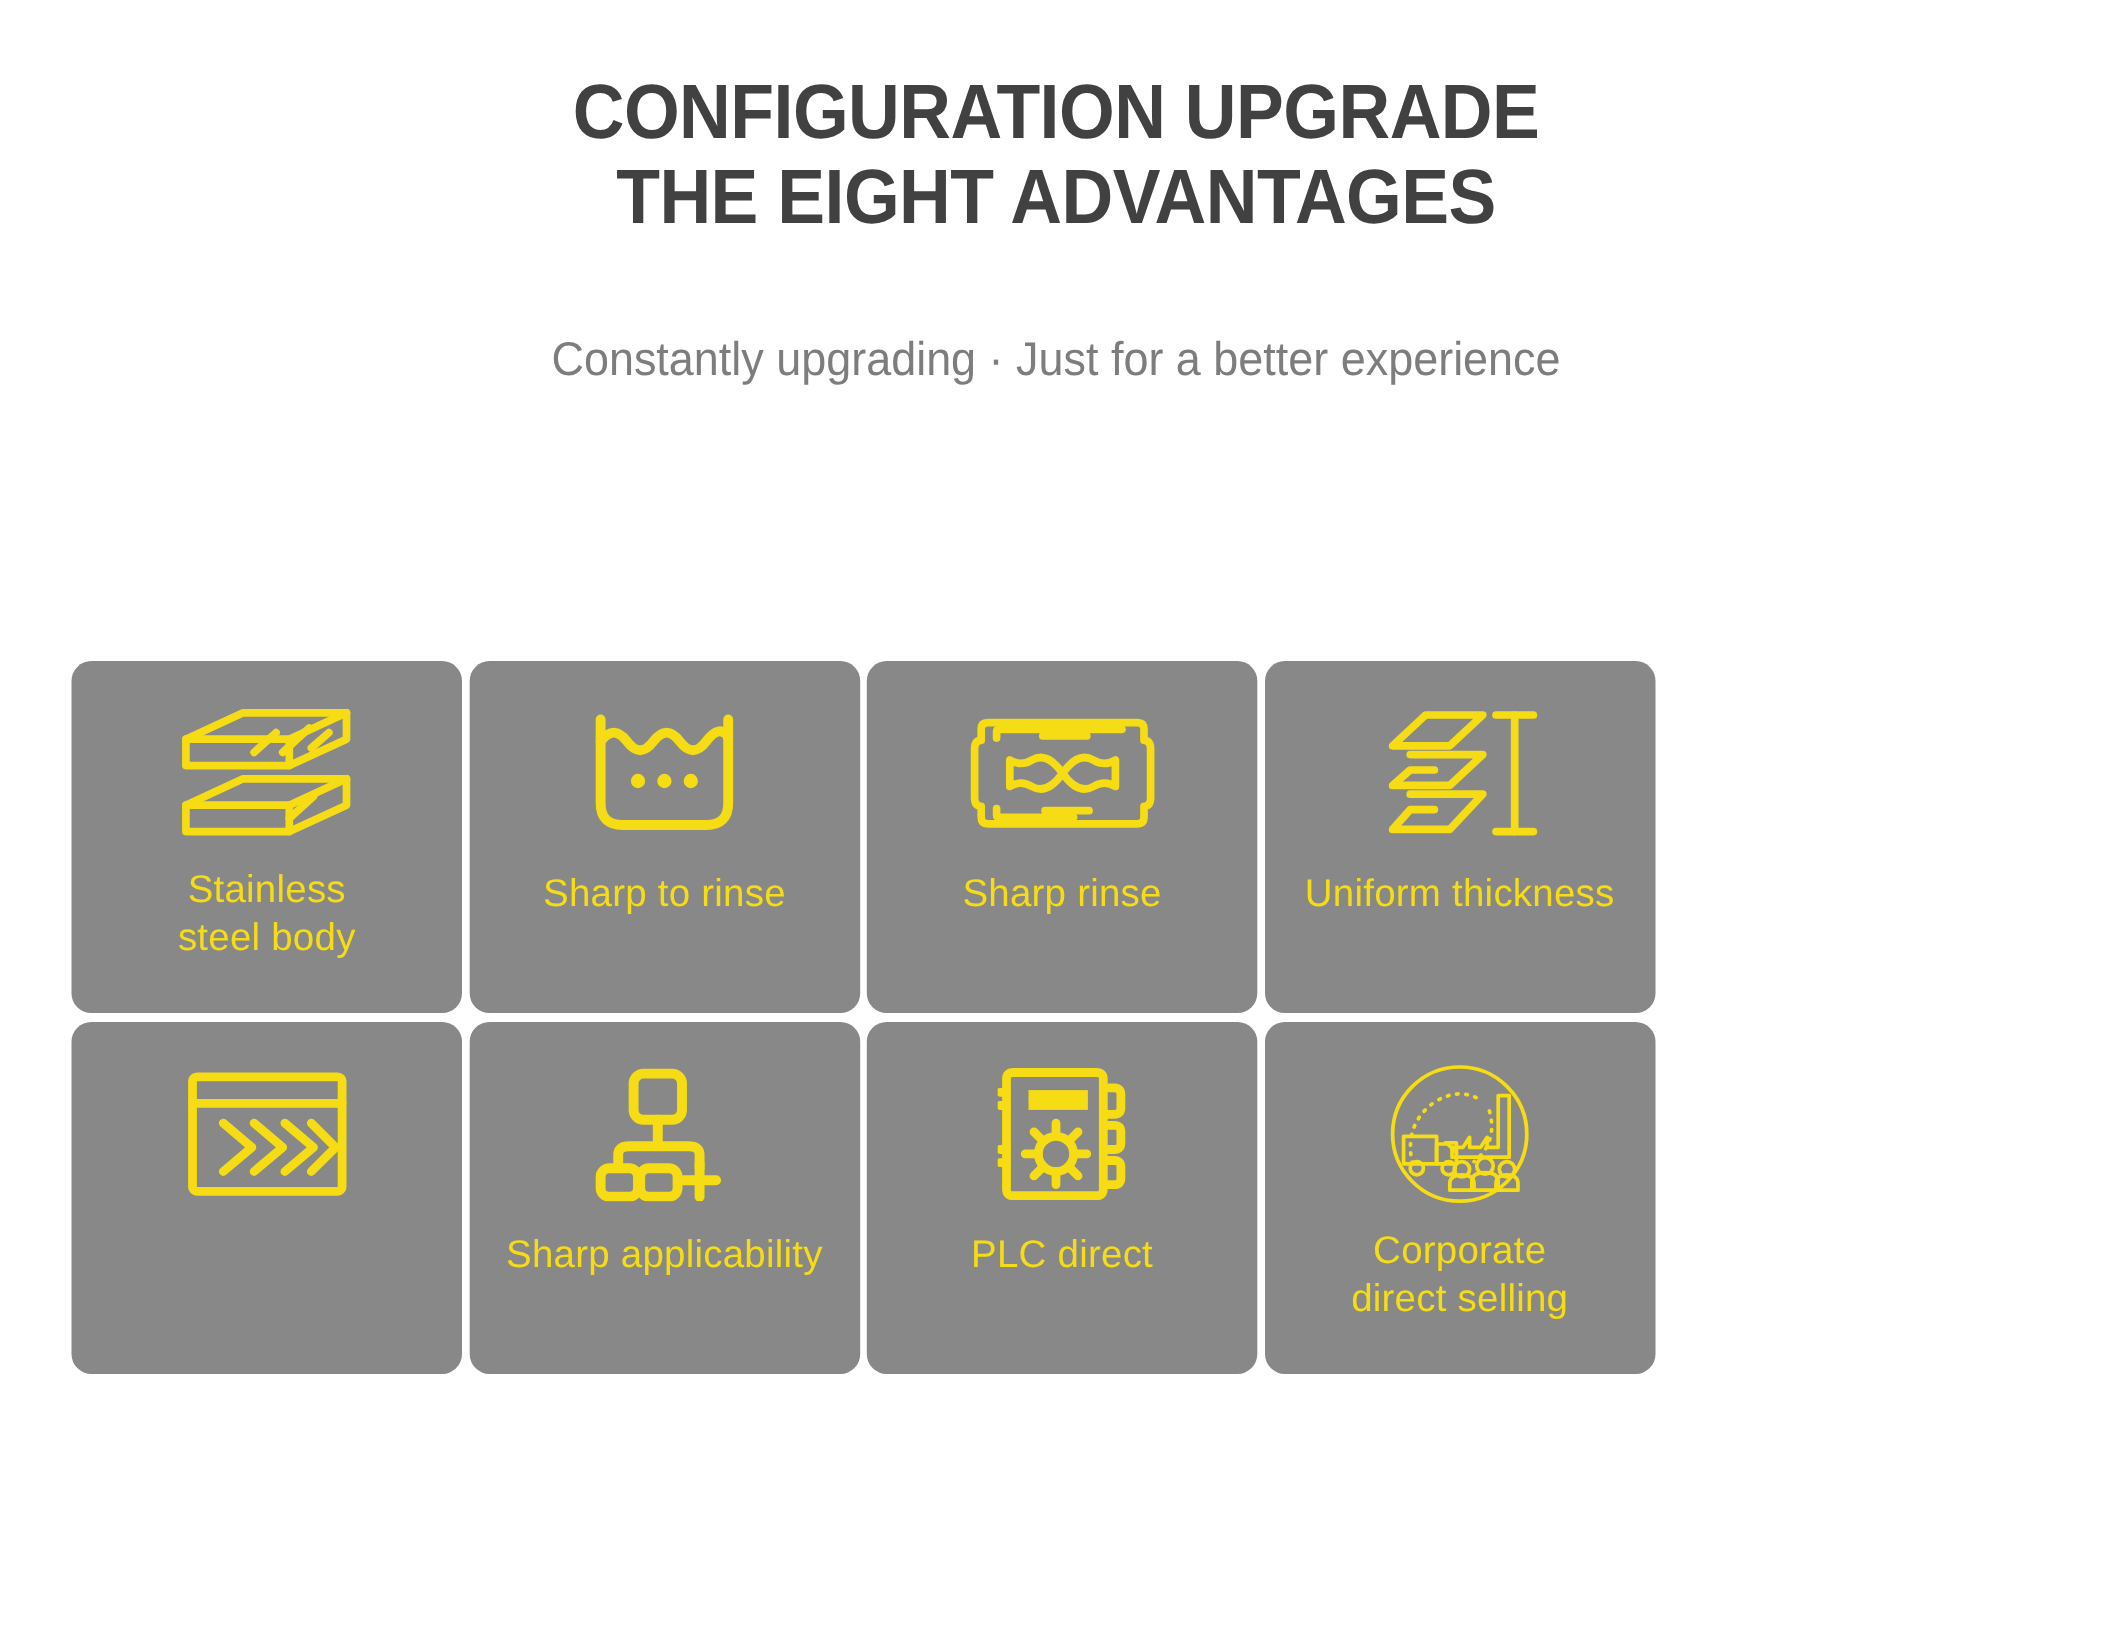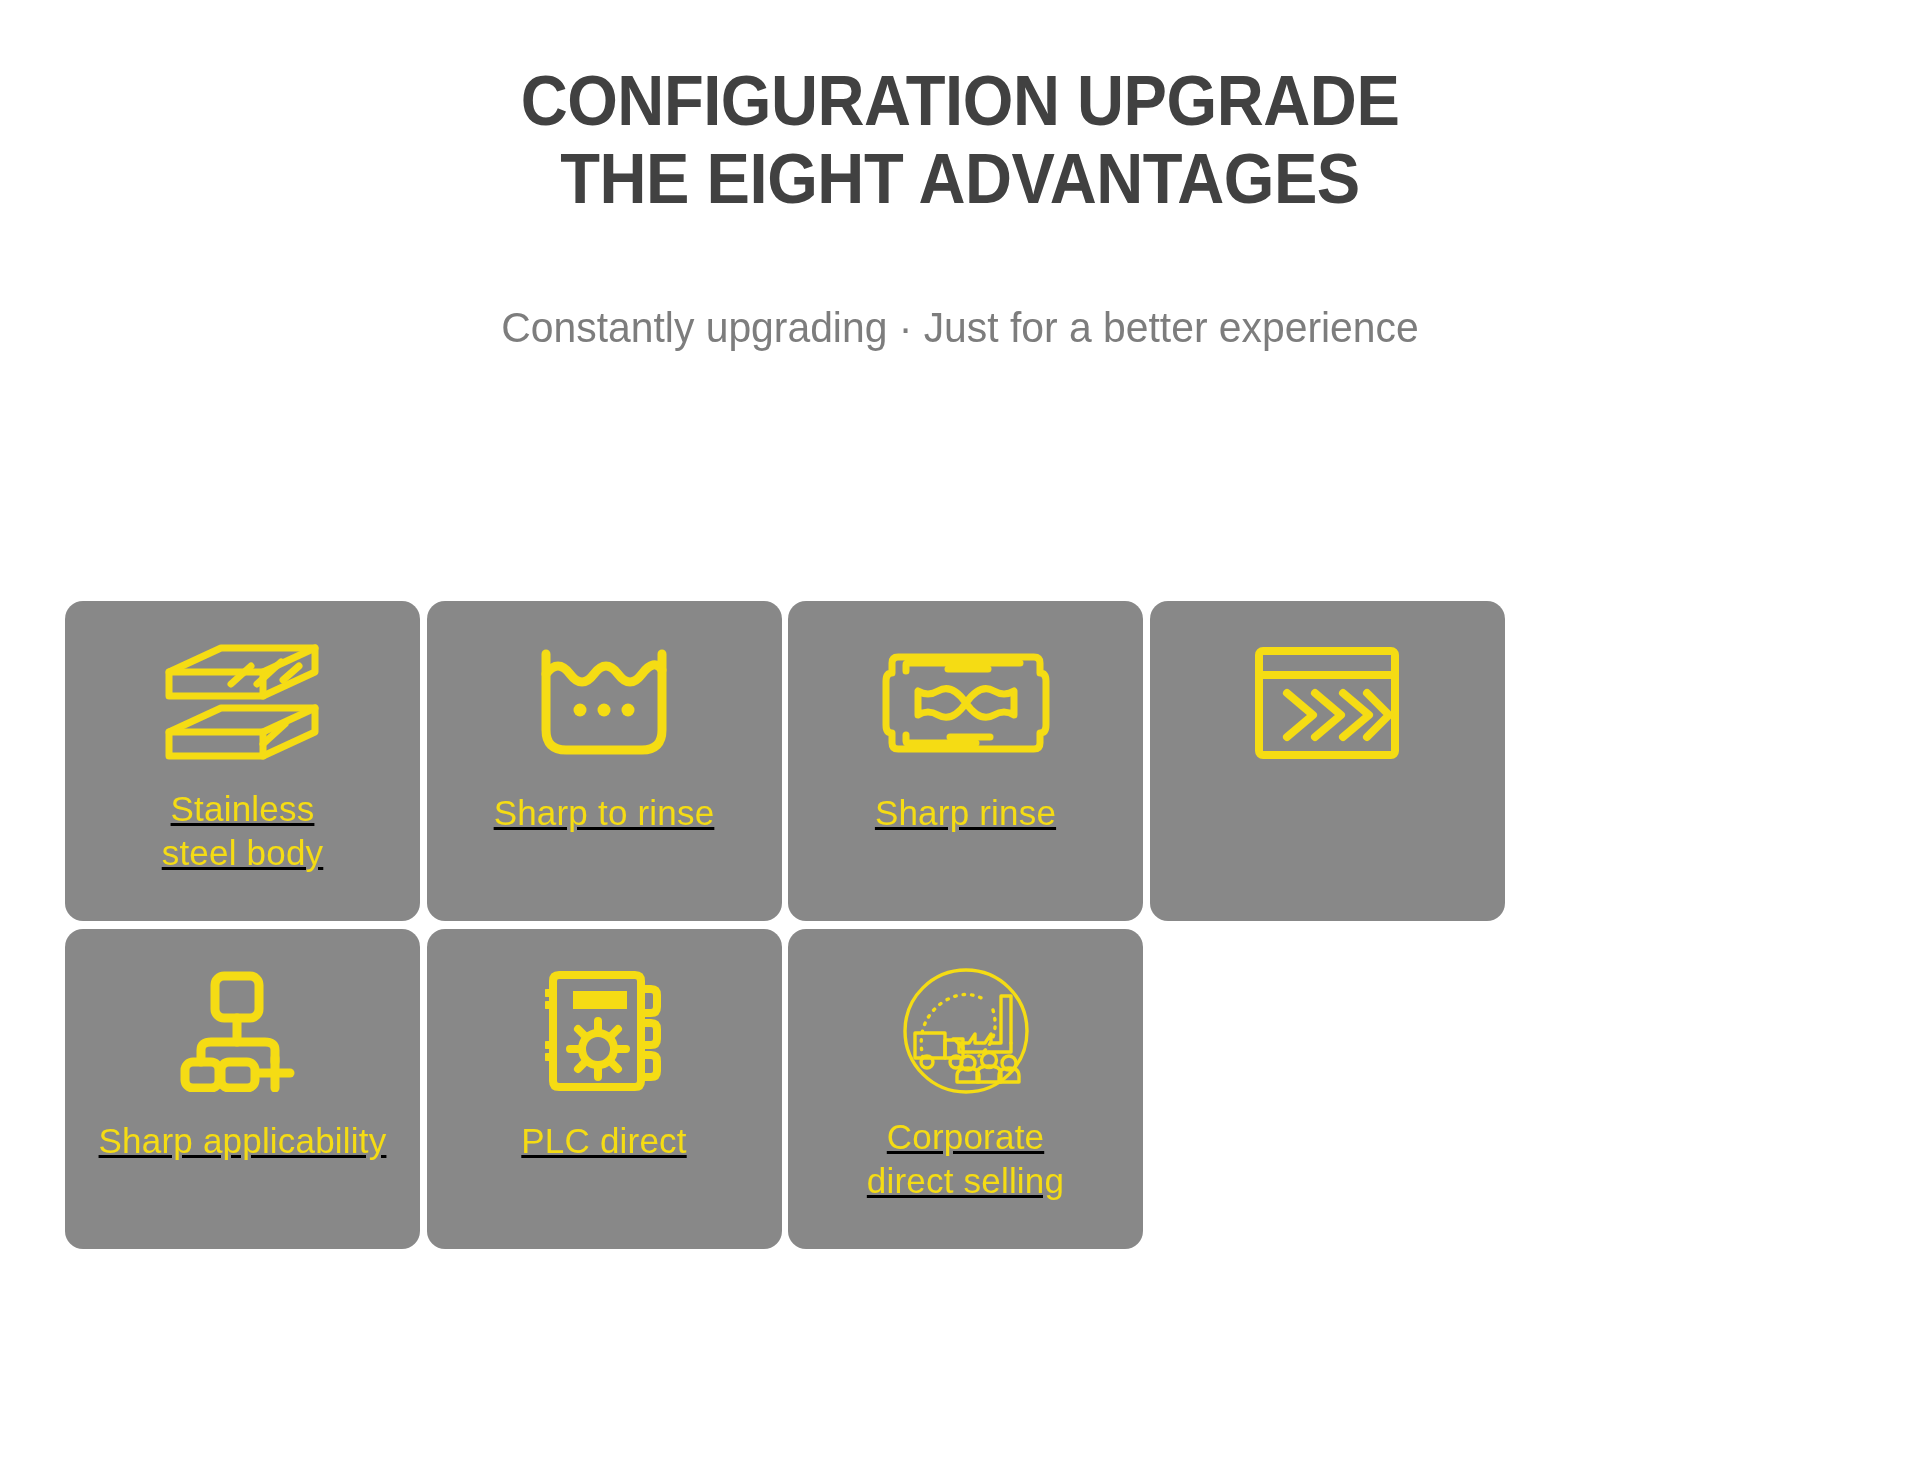--- a/index.html
+++ b/index.html
@@ -55,21 +55,20 @@
   .grid {
     position: absolute;
     left: 65px;
     top: 601px;
     width: 1790px;
     display: grid;
     grid-template-columns: repeat(4, 355px);
     grid-template-rows: repeat(2, 320px);
     column-gap: 6.5px;
     row-gap: 8px;
-    text-decoration: underline;
   }
 
   .card {
     background: #888888;
     border-radius: 18px;
     position: relative;
     display: flex;
     flex-direction: column;
     align-items: center;
     justify-content: flex-start;
@@ -155,20 +154,33 @@
           <path d="M26 84 V90 Q26 92 28 92 H96"></path>
           <path d="M68 18 H108"></path>
           <path d="M70 86 H110"></path>
           <path d="M86 52 Q72 32 58 40 Q48 46 38 40 V64 Q48 58 58 64 Q72 72 86 52 Z"></path>
           <path d="M86 52 Q100 32 114 40 Q124 46 134 40 V64 Q124 58 114 64 Q100 72 86 52 Z"></path>
         </svg>
       </div>
       <div class="card-label">Sharp rinse</div>
     </div>
 
+    <div class="card">
+      <div class="card-icon">
+        <svg width="150" height="122" viewBox="0 0 150 122" fill="none" stroke="#f5dc14" stroke-width="7" stroke-linejoin="round" stroke-linecap="round">
+          <path d="M44 8 H96 L66 36 H14 Z"></path>
+          <path d="M30 44 H96 L66 72 H14 L30 58 H52"></path>
+          <path d="M30 80 H96 L66 112 H14 L30 94 H52"></path>
+          <path d="M108 8 H142"></path>
+          <path d="M108 114 H142"></path>
+          <path d="M125 8 V114"></path>
+        </svg>
+      </div>
+      <div class="card-label">Uniform thickness</div>
+    </div>
 
     <div class="card">
       <div class="card-icon">
         <svg width="148" height="116" viewBox="0 0 148 116" fill="none" stroke="#f5dc14" stroke-width="8" stroke-linecap="round" stroke-linejoin="round">
           <rect x="6" y="6" width="136" height="104" rx="4"></rect>
           <path d="M6 30 H142"></path>
           <path d="M34 48 L60 70 L34 92"></path>
           <path d="M62 48 L88 70 L62 92"></path>
           <path d="M90 48 L116 70 L90 92"></path>
           <path d="M114 48 L136 70 L114 92"></path>

